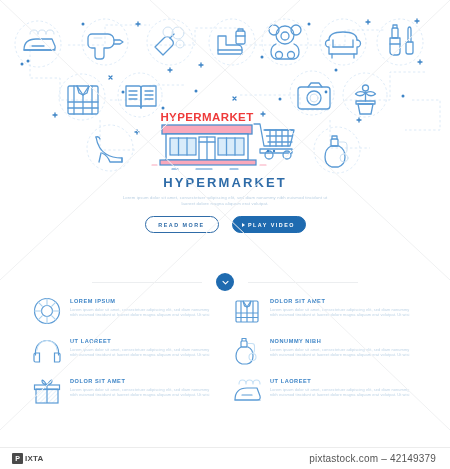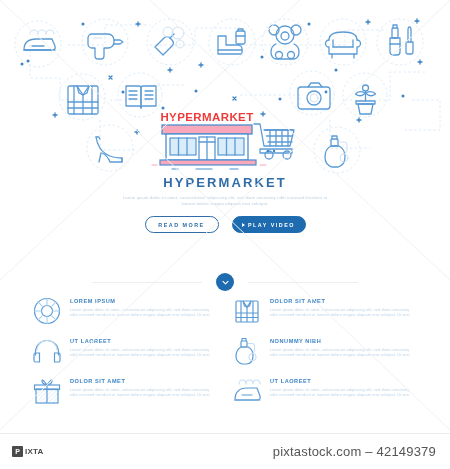--- a/index.html
+++ b/index.html
@@ -73,35 +73,35 @@
   }
   .feat-desc{
     font-size:3.9px;line-height:5.4px;color:#bdd3e6;margin:0;letter-spacing:.1px;
   }
 
   
   .wm-diag{position:absolute;inset:0;pointer-events:none;}
 
   
   .footer{
-    position:absolute;left:0;bottom:0;width:450px;height:36px;
+    position:absolute;left:0;bottom:0;width:450px;height:22px;
     background:#ffffff;border-top:1px solid #ececec;
     display:flex;align-items:center;justify-content:flex-end;
     padding-right:14px;box-sizing:border-box;
   }
   .footer-logo{
     display:flex;align-items:center;gap:2px;margin-right:auto;padding-left:12px;
   }
   .px-sq{
     width:11px;height:11px;background:#4a4a4a;color:#fff;font-size:7px;
     font-weight:bold;display:flex;align-items:center;justify-content:center;
     border-radius:1px;
   }
   .px-word{font-size:8px;color:#4a4a4a;font-weight:bold;letter-spacing:.2px;}
-  .footer-id{font-size:13px;color:#555;letter-spacing:.2px;}
+  .footer-id{font-size:10px;color:#555;letter-spacing:.2px;}
 </style>
 </head>
 <body>
 
 <div class="page">
 
   <div class="hero-art">
     <svg width="450" height="175" viewBox="0 0 450 175" xmlns="http://www.w3.org/2000/svg">
       <defs>
         <style>

